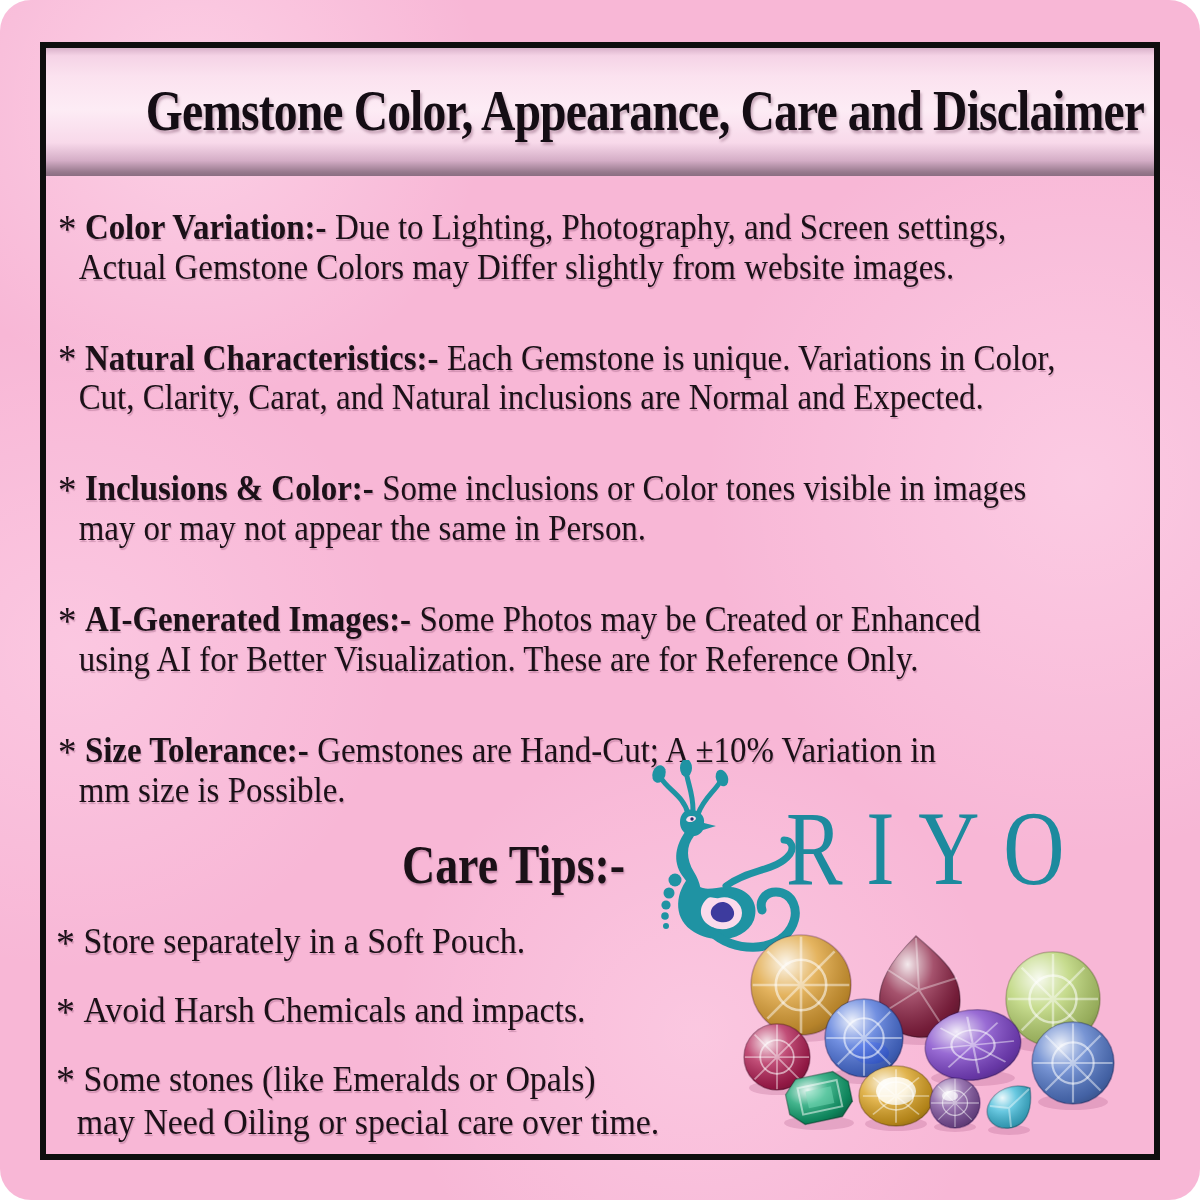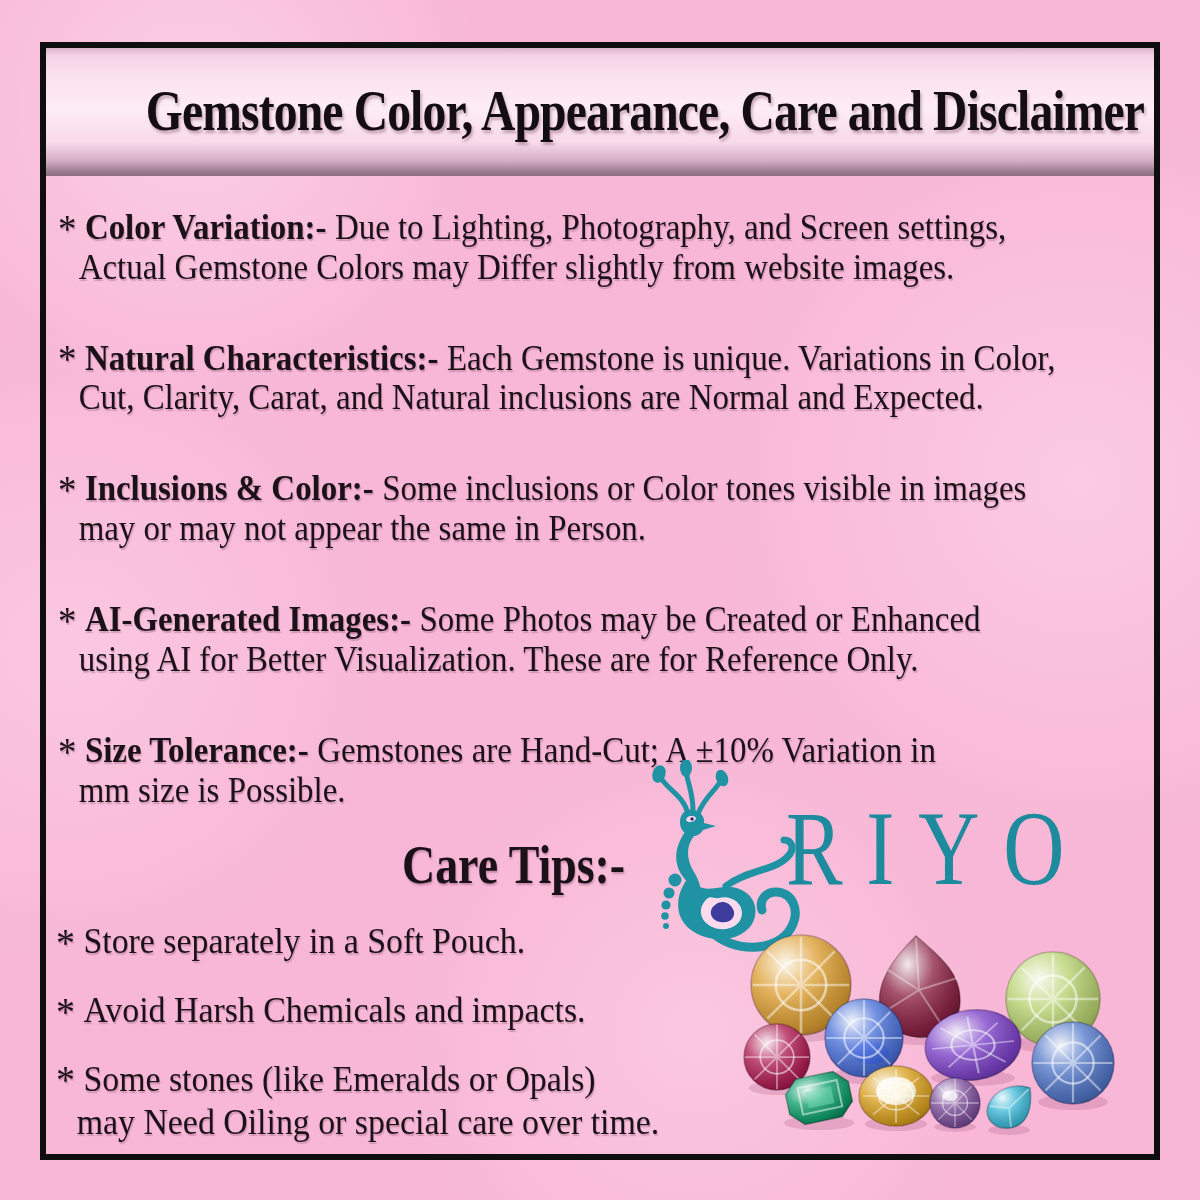--- a/index.html
+++ b/index.html
@@ -5,20 +5,21 @@
   html,body{margin:0;padding:0;}
   .canvas{
     position:relative;width:1200px;height:1200px;overflow:hidden;
     font-family:"Liberation Serif",serif;color:#1b1118;
     background:
       radial-gradient(circle 420px at 16% 9%, rgba(255,228,242,.55), transparent 70%),
       radial-gradient(circle 520px at 90% 40%, rgba(255,222,240,.5), transparent 72%),
       radial-gradient(circle 460px at 6% 54%, rgba(255,219,238,.45), transparent 70%),
       radial-gradient(circle 420px at 58% 86%, rgba(255,224,240,.4), transparent 72%),
       #f8b7d6;
+    border-radius: 31px;
   }
   .frame{
     position:absolute;left:40px;top:42px;width:1108px;height:1106px;
     border:6px solid #0e0e0e;
   }
   .title-bar{
     position:absolute;left:0;top:0;width:100%;height:128px;
     background:linear-gradient(180deg,#d9b2ca 0%,#f5d3e6 6%,#fbe2ef 22%,#fdecf5 48%,#f8d9ea 74%,#d4adc6 88%,#97798d 97%,#8a6e82 100%);
   }
   .title-bar h1{

